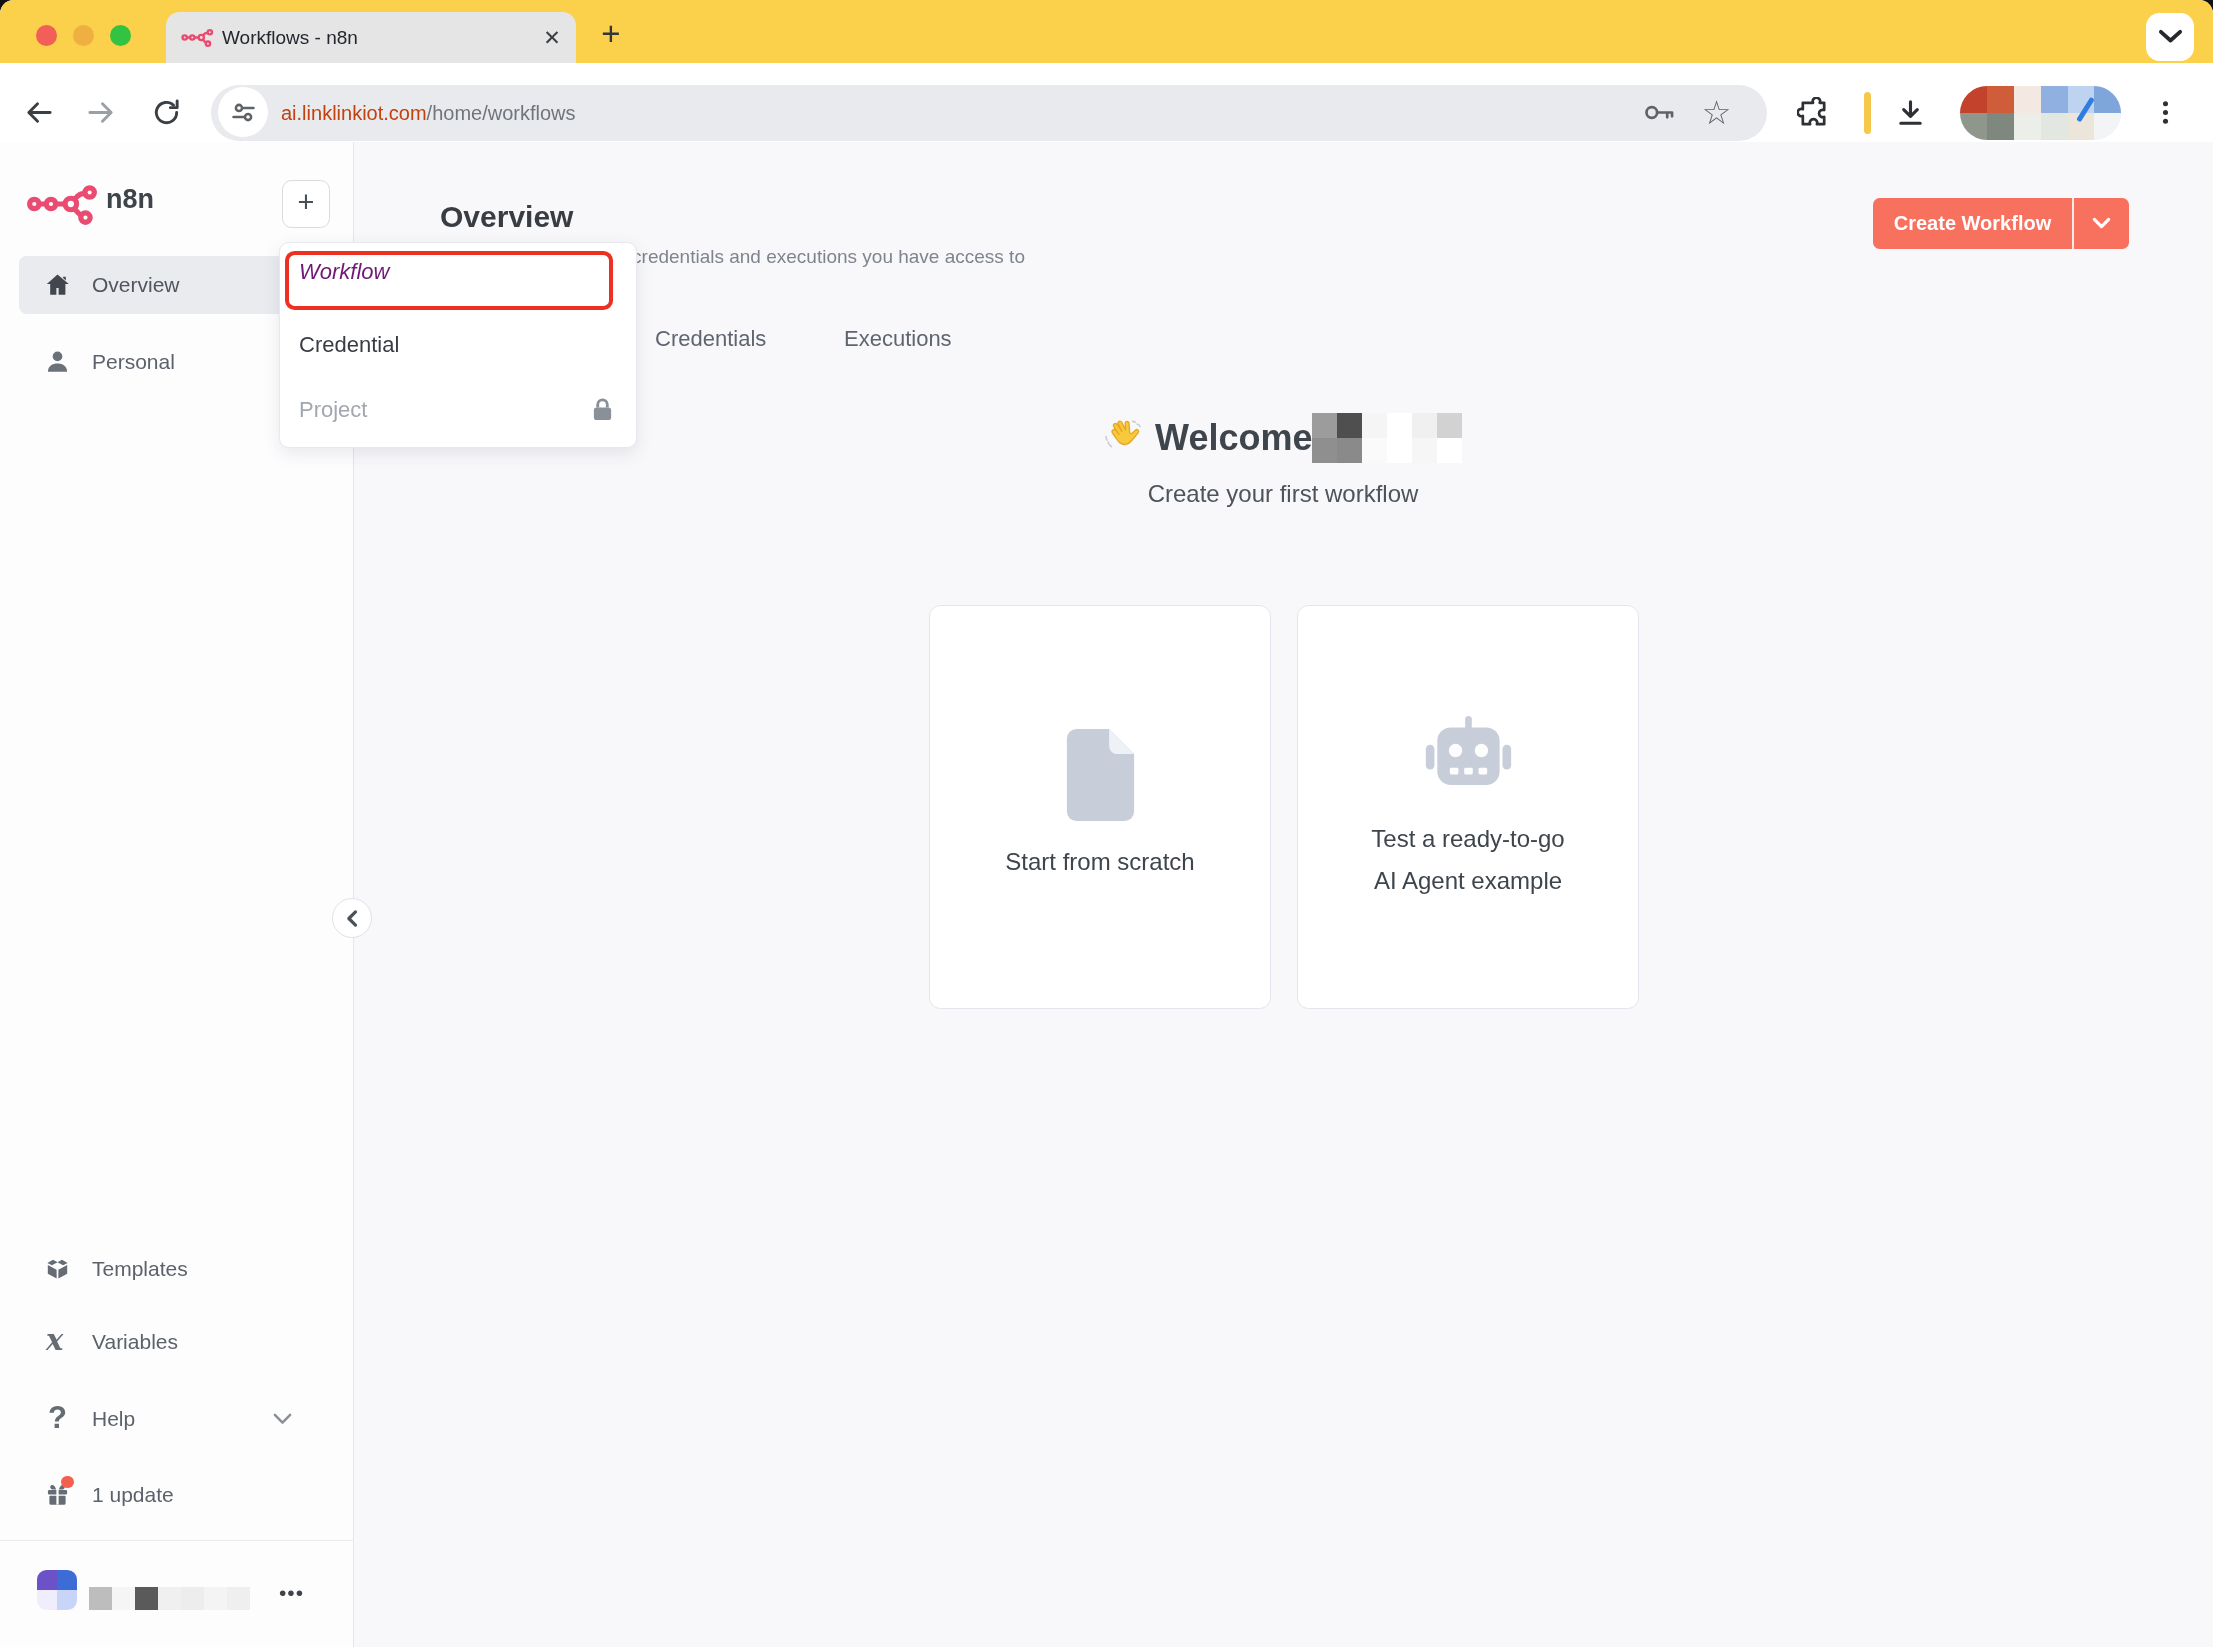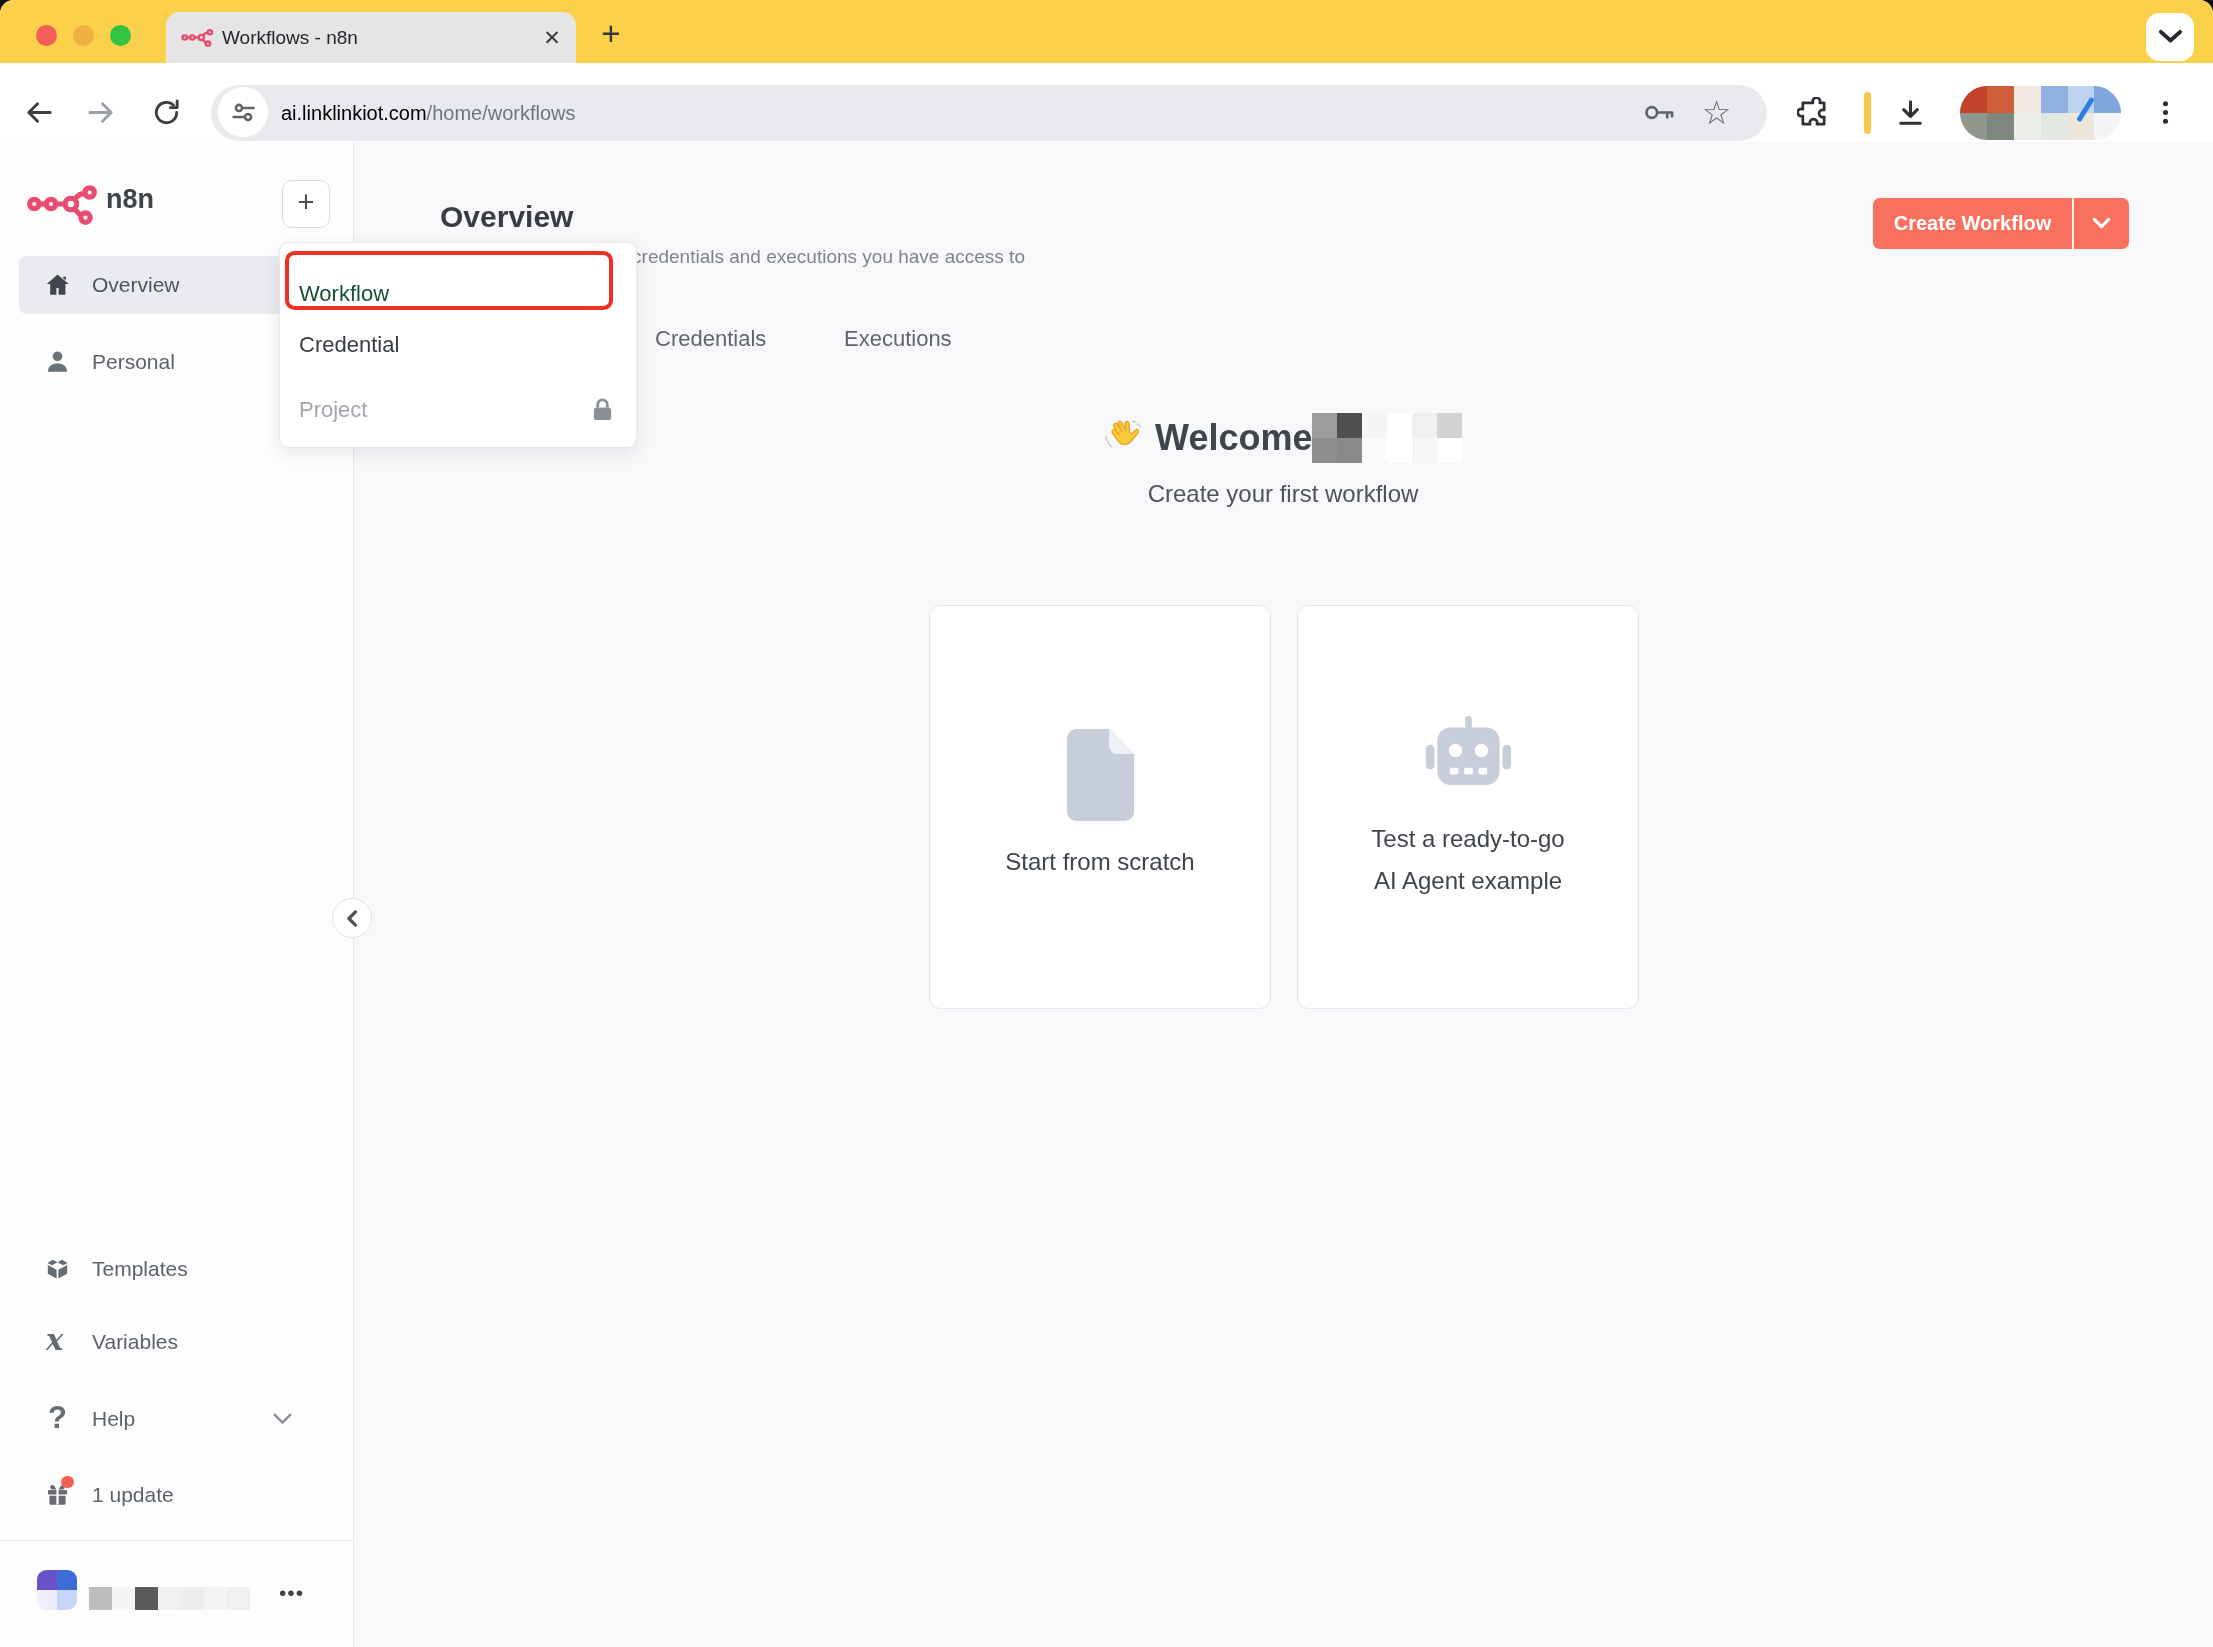--- a/index.html
+++ b/index.html
@@ -17,21 +17,21 @@
   .tab{left:166px;top:11.5px;width:410px;height:52px;background:#e5e5e5;border-radius:13.4px 13.4px 0 0;}
   .tab-title{left:56px;top:0;line-height:52px;font-size:19px;color:#23272d;}
   .tab-close{left:367px;top:0;width:38px;line-height:52px;text-align:center;font-size:21px;color:#3c4043;cursor:default;}
   .newtab{left:589px;top:13.4px;width:44px;height:44px;line-height:42px;text-align:center;font-size:33px;color:#33373c;font-weight:400;}
   .tab-caret{left:2146px;top:12.5px;width:48px;height:48px;background:#fff;border-radius:13.4px;display:flex;align-items:center;justify-content:center;}
 
   .toolbar{left:0;top:63px;width:2213px;height:79px;background:#ffffff;border-bottom:1px solid #dddfe3;}
   .omnibox{left:211px;top:85px;width:1556px;height:56px;border-radius:28px;background:#e9eaee;}
   .tune-circle{left:218px;top:87px;width:50px;height:50px;border-radius:50%;background:#ffffff;display:flex;align-items:center;justify-content:center;}
   .url{left:281px;top:85px;height:56px;line-height:56px;font-size:20px;}
-  .url .host{color:#000000;}
+  .url .host{color:#c2410c;}
   .url .path{color:#70757c;}
   .ydivider{left:1864px;top:92px;width:6.7px;height:42px;border-radius:3.8px;background:#F5C84C;}
   .avatar-pill{left:1960px;top:86px;width:161px;height:54px;border-radius:27px;background:#eef4fd;overflow:hidden;}
   .pen-slash{left:2083px;top:96px;width:4.8px;height:27px;background:#2f7de1;transform:rotate(32deg);border-radius:1.9px;}
 
   
   .sidebar-bg{left:0;top:142px;width:354px;height:1505px;background:#fdfdfe;border-right:1px solid #e4e6ec;box-sizing:border-box;}
   .main-bg{left:354px;top:142px;width:1859px;height:1505px;background:#f8f8fa;}
 
   .logo-text{left:106px;top:184px;font-size:27px;font-weight:bold;color:#3f444b;}
@@ -379,21 +379,21 @@
     <span class="card-icon" style="top:121px;">
       <svg width="75" height="96" viewBox="0 0 78 100">
         <path d="M14 2 h34 l26 26 v60 a10 10 0 0 1 -10 10 H14 a10 10 0 0 1 -10 -10 V12 a10 10 0 0 1 10 -10 Z" fill="#c7ced9"></path>
         <path d="M48 2 l26 26 H56 a8 8 0 0 1 -8 -8 Z" fill="#eef1f6"></path>
       </svg>
     </span>
     <span class="card-label" style="top:242px;">Start from scratch</span>
   </div>
 
   <div class="abs dropdown">
-    <span class="menu-item" style="top:22px;height:58px;line-height:58px;color:#14532d;">Workflow</span>
+    <span class="menu-item" style="top:0;height:58px;line-height:58px;color:#701a75;font-style:italic;">Workflow</span>
     <span class="menu-item" style="top:75px;height:54px;line-height:54px;color:#383d44;">Credential</span>
     <span class="menu-item" style="top:140px;height:54px;line-height:54px;color:#a2a7af;">Project</span>
     <span class="abs icon" style="left:310px;top:152px;width:25px;height:29px;">
       <svg width="23" height="27" viewBox="0 0 24 28">
         <rect x="3" y="12" width="18" height="13" rx="3" fill="#8a9097"></rect>
         <path d="M7 12 V9 a5 5 0 0 1 10 0 v3" fill="none" stroke="#8a9097" stroke-width="3"></path>
       </svg>
     </span>
   </div>
 

